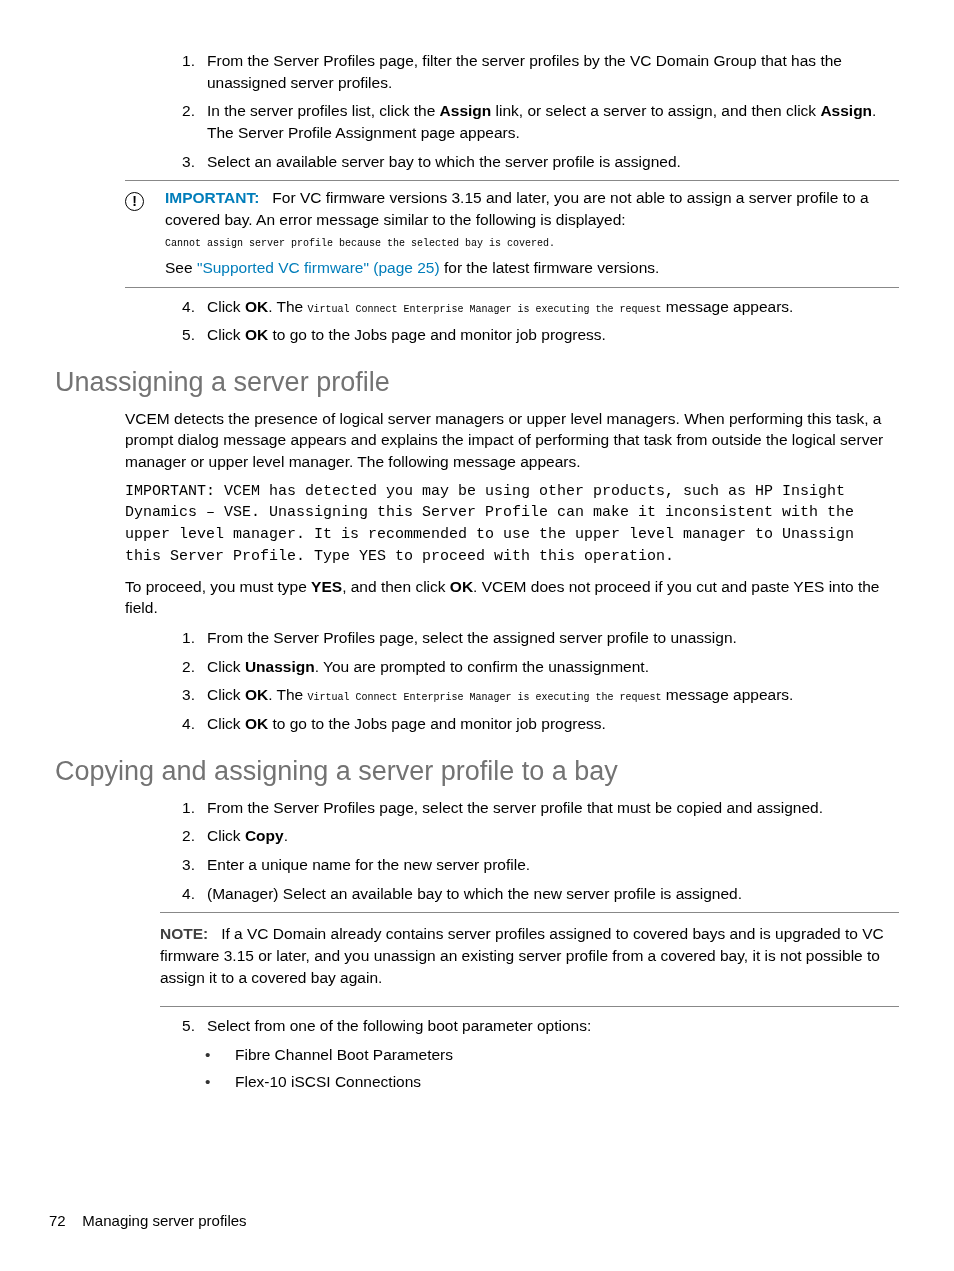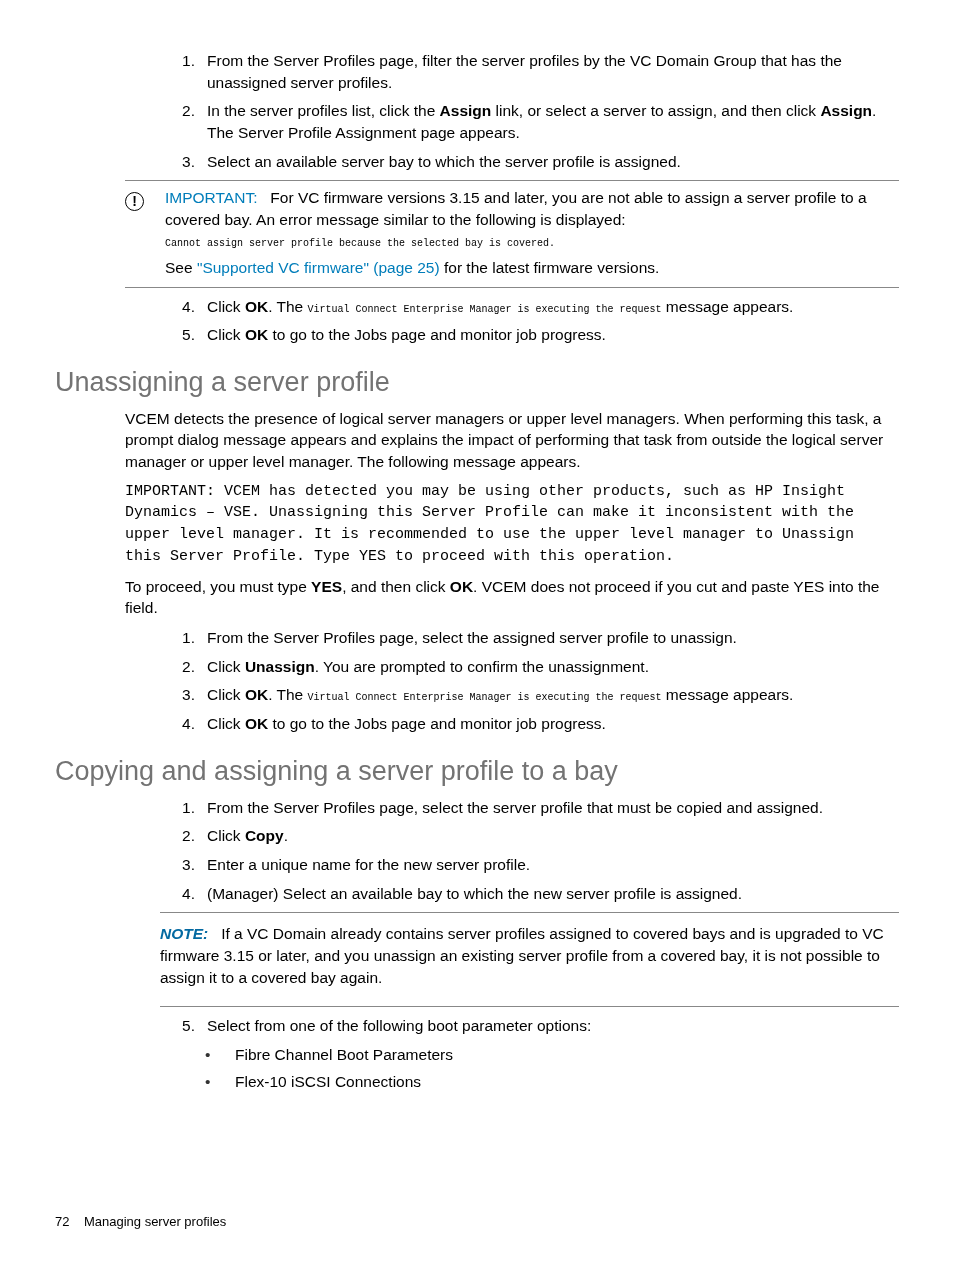--- a/index.html
+++ b/index.html
@@ -44,27 +44,26 @@
     .callout-icon {
       width: 35px;
       flex-shrink: 0;
       padding-top: 3px;
     }
     .callout-body {
       flex: 1;
       padding-left: 5px;
     }
     .callout-label {
-      font-weight: normal;
+      font-weight: bold;
       color: #007dba;
     }
     .callout-label-note {
       font-weight: bold;
-      color: #0369a1;
-      font-style: italic;
+      color: #404040;
     }
     .link {
       color: #007dba;
     }
     h2 {
       font-weight: normal;
       color: #737373;
       font-size: 27px;
       margin: 18px 0 6px 0;
     }
@@ -91,22 +90,22 @@
     }
     .ul-bullet {
       width: 30px;
       flex-shrink: 0;
       color: #333;
     }
     .ul-text { flex: 1; }
     .footer {
       position: absolute;
       bottom: 40px;
-      left: 55px;
-      font-size: 13px;
+      left: 49px;
+      font-size: 15px;
     }
     .callout-indent {
       margin-left: 105px;
       margin-top: 8px;
       margin-bottom: 8px;
       border-top: 1px solid #888;
       border-bottom: 1px solid #888;
       padding: 10px 0 10px 0;
     }
     .exclaim-icon {

